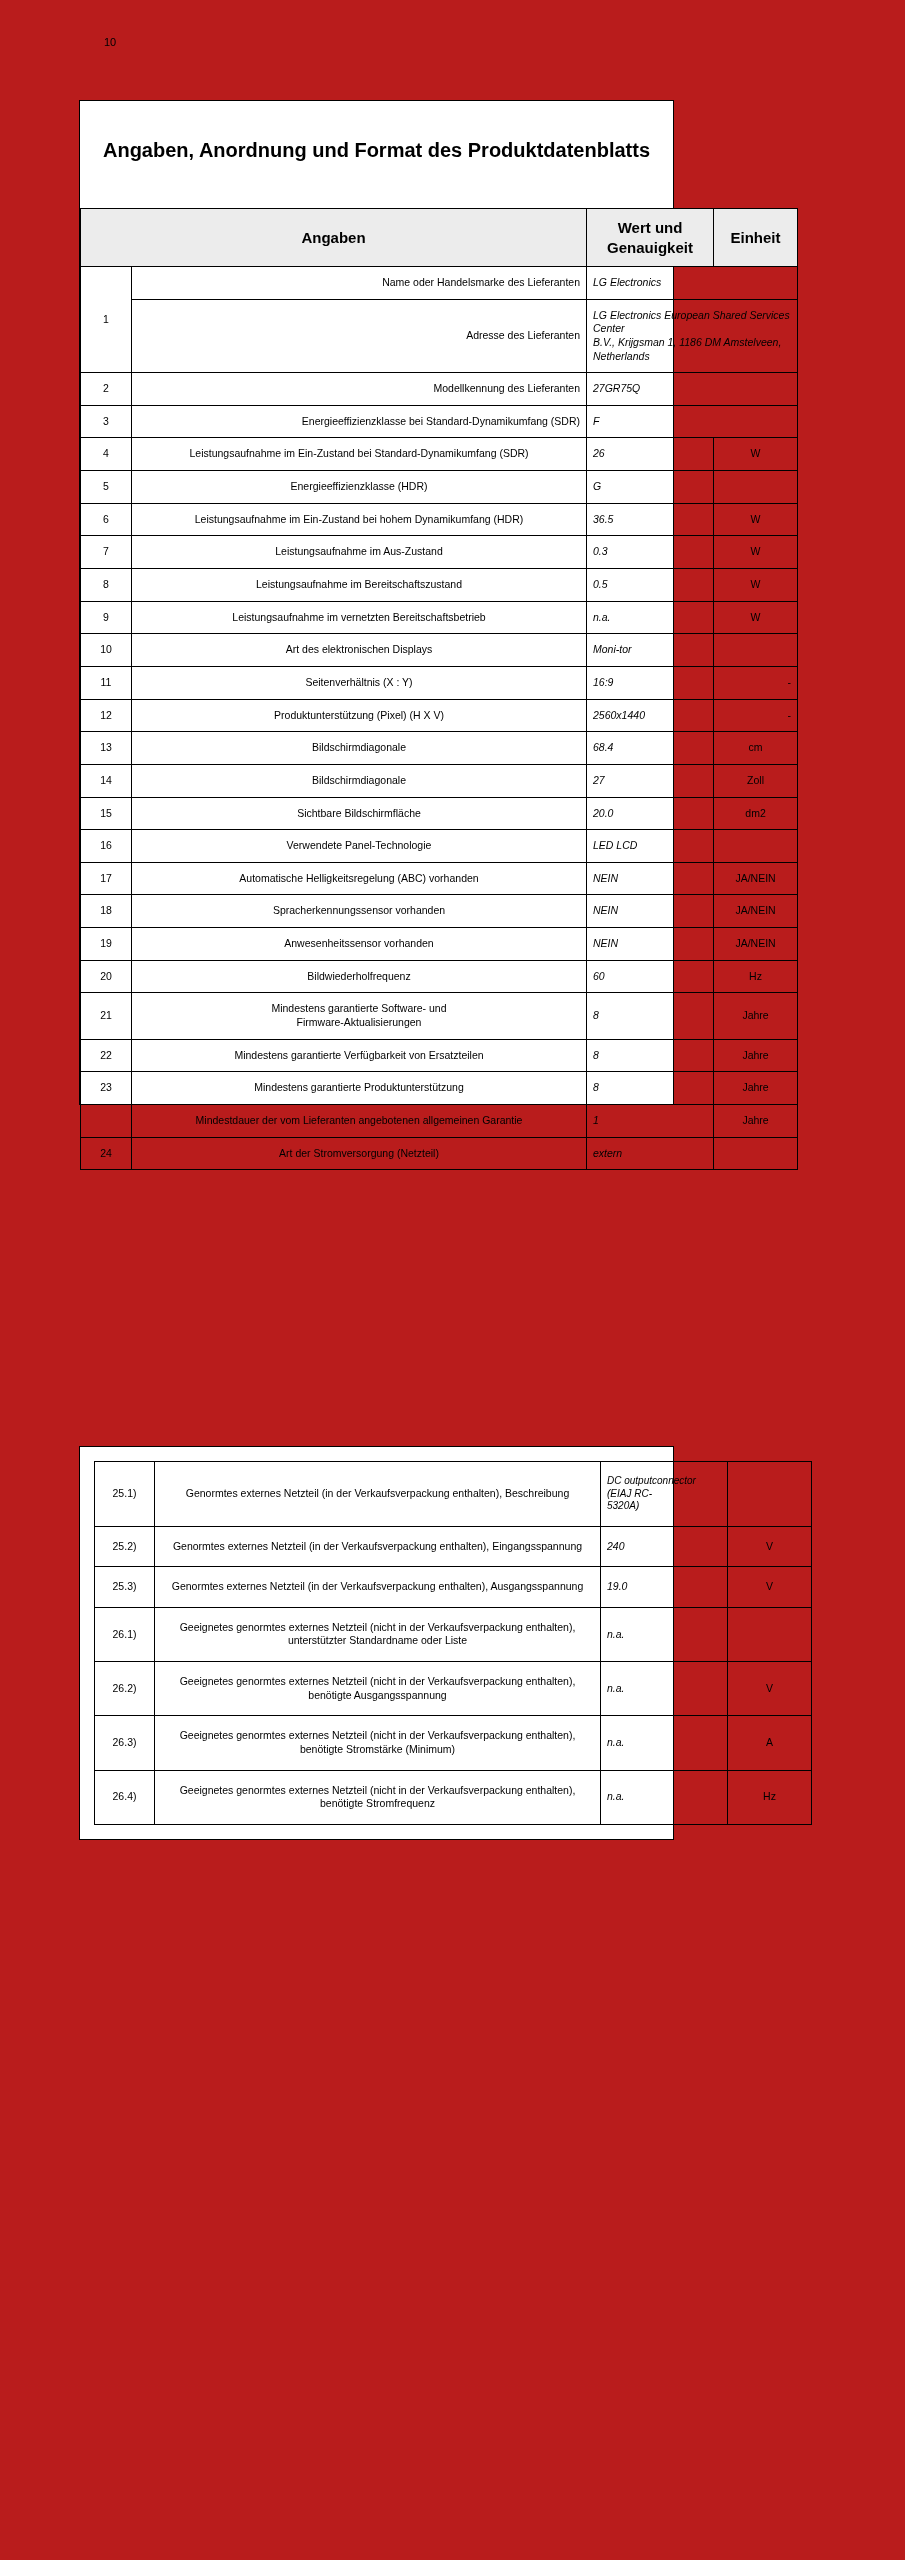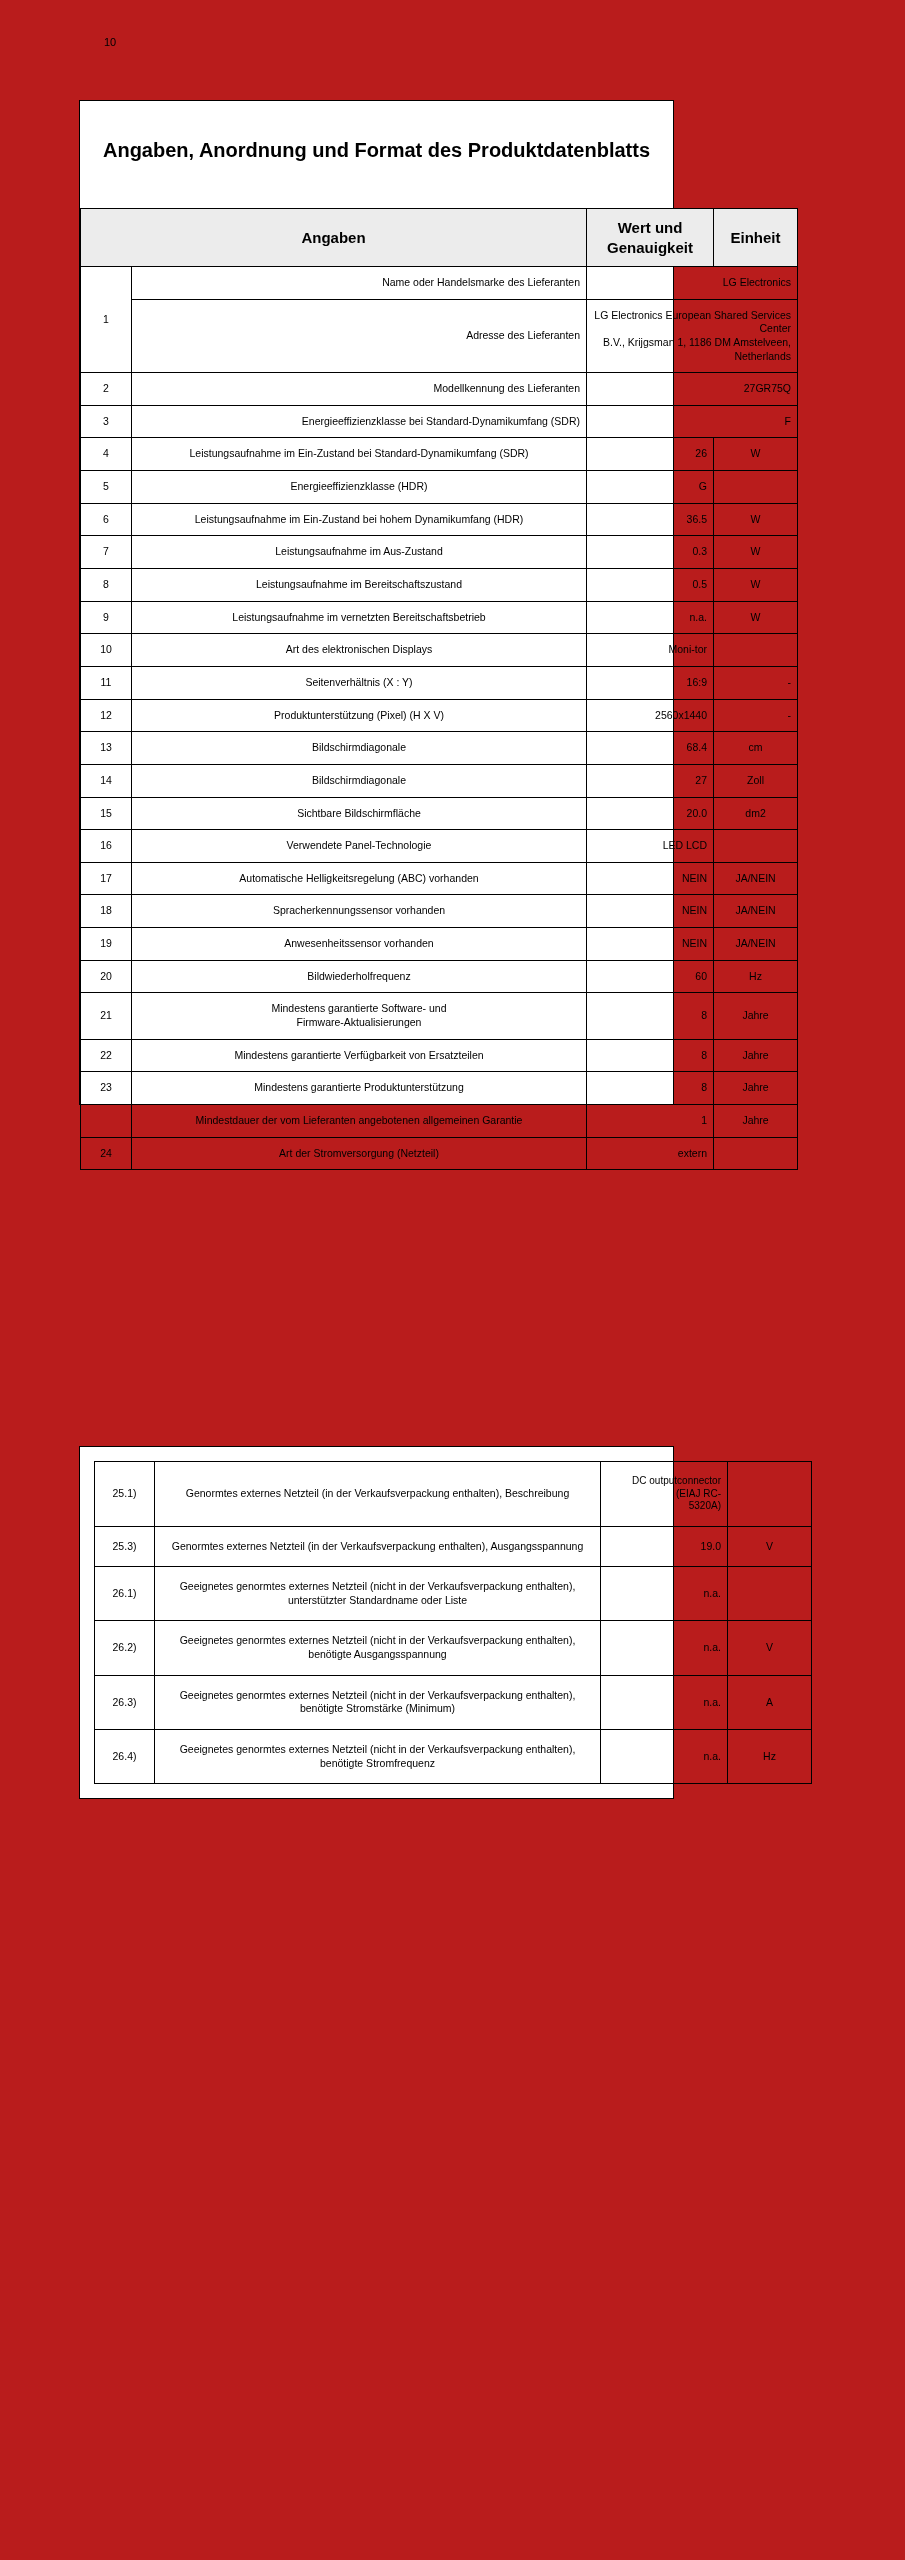--- a/index.html
+++ b/index.html
@@ -58,21 +58,21 @@
   .datasheet thead th {
     background: #ececec;
     font-weight: bold;
     text-align: center;
     font-size: 15px;
     padding: 9px 4px;
   }
   .datasheet td.num { text-align: center; }
   .datasheet td.label { text-align: center; white-space: pre-line; }
   .datasheet td.label.center { text-align: right; }
-  .datasheet td.value { text-align: right; white-space: pre-line; }
+  .datasheet td.value { text-align: left; white-space: pre-line; font-style: italic; }
   .datasheet td.value.small { font-size: 10px; line-height: 1.25; }
   .datasheet td.unit { text-align: center; }
   .datasheet td.unit.right { text-align: right; }
   .page2 {
     top: 1446px;
     padding: 14px 14px;
   }
   .page2 table.datasheet td { padding: 13px 6px; }
 </style>
 </head>
@@ -269,20 +269,26 @@
       </colgroup>
       <tbody>
           <tr>
             <td class="num">25.1)</td>
             <td class="label">Genormtes externes Netzteil (in der Verkaufsverpackung enthalten), Beschreibung</td>
             <td class="value small">DC outputconnector (EIAJ RC-
 5320A)</td>
             <td class="unit"></td>
           </tr>
           <tr>
+            <td class="num">25.2)</td>
+            <td class="label">Genormtes externes Netzteil (in der Verkaufsverpackung enthalten), Eingangsspannung</td>
+            <td class="value">240</td>
+            <td class="unit">V</td>
+          </tr>
+          <tr>
             <td class="num">25.3)</td>
             <td class="label">Genormtes externes Netzteil (in der Verkaufsverpackung enthalten), Ausgangsspannung</td>
             <td class="value">19.0</td>
             <td class="unit">V</td>
           </tr>
           <tr>
             <td class="num">26.1)</td>
             <td class="label">Geeignetes genormtes externes Netzteil (nicht in der Verkaufsverpackung enthalten), unterstützter Standardname oder Liste</td>
             <td class="value">n.a.</td>
             <td class="unit"></td>

